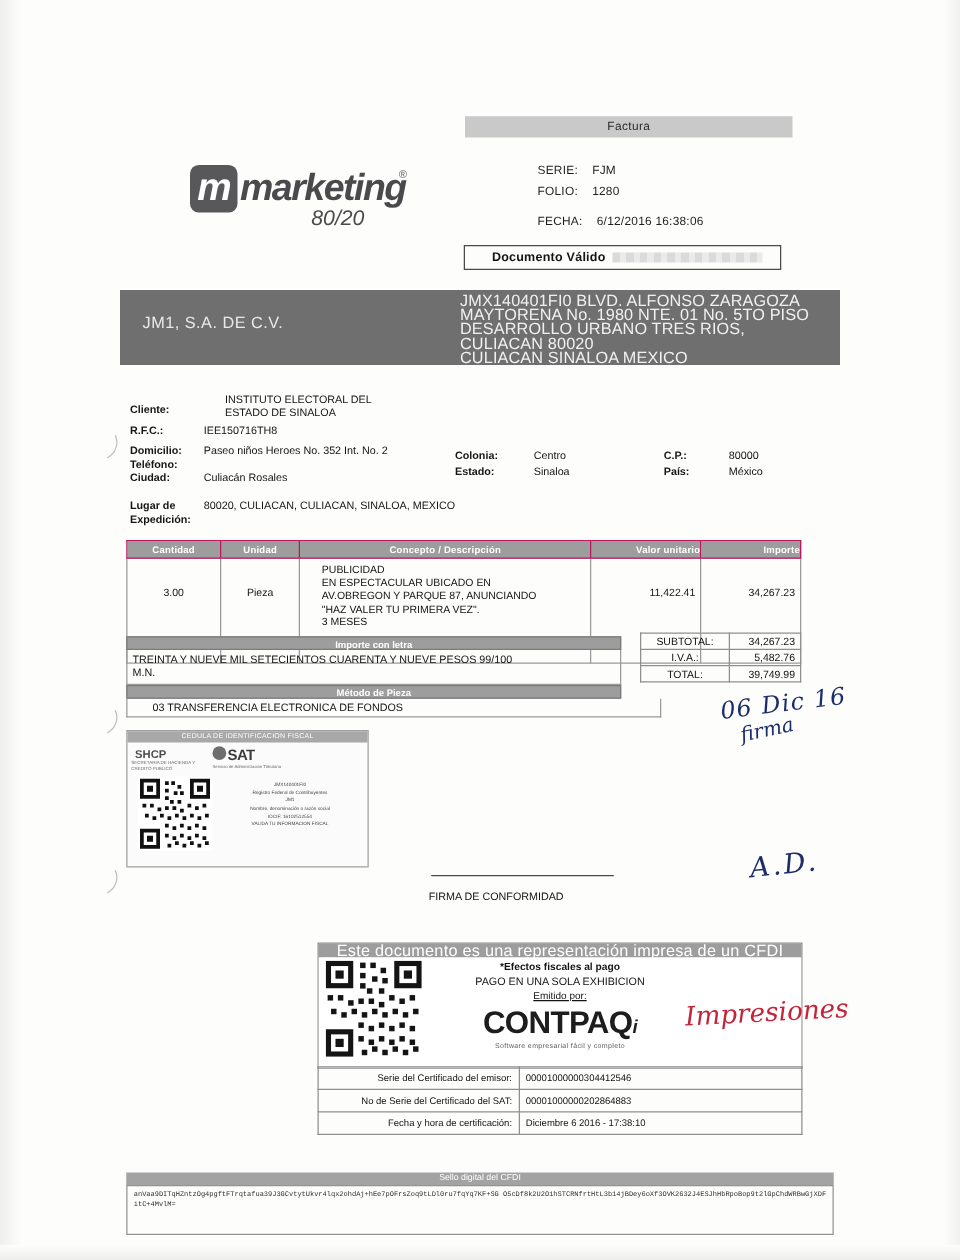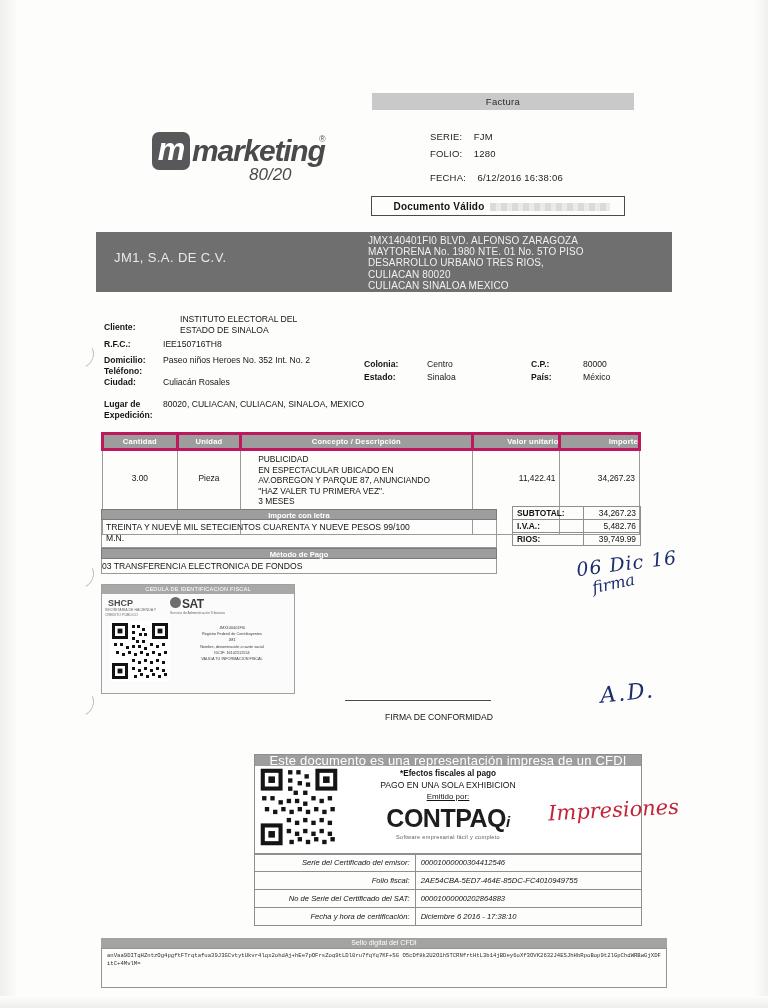--- a/index.html
+++ b/index.html
@@ -135,21 +135,21 @@
   .emisor-name {
     position: absolute;
     left: 18px; top: 18px;
     font-size: 13px;
     letter-spacing: .4px;
     color: #e9e9e9;
   }
   .emisor-addr {
     position: absolute;
     left: 272px; top: 3px;
-    font-size: 10px;
+    font-size: 13px;
     line-height: 11.2px;
     color: #f0f0f0;
     letter-spacing: .1px;
   }
 
   
   .lblcol {
     position: absolute;
     font-size: 8.6px;
     font-weight: bold;
@@ -186,21 +186,21 @@
     left: 101px; top: 432px;
     width: 540px;
     border-collapse: collapse;
     font-size: 8.4px;
   }
   .tbl th {
     background: #9d9d9d;
     color: #ffffff;
     font-size: 7.6px;
     font-weight: bold;
-    border: 3px solid #be185d;
+    border: 1px solid #be185d;
     padding: 2px 0;
     letter-spacing: .2px;
   }
   .tbl td {
     border: 1px solid #9a9a9a;
     padding: 3px 4px;
     vertical-align: top;
     color: #141414;
     height: 58px;
   }
@@ -247,43 +247,43 @@
     font-size: 7.6px;
     font-weight: bold;
     text-align: center;
     line-height: 11px;
     border: 1px solid #7a7a7a;
     box-sizing: border-box;
   }
   .metodo-box {
     position: absolute;
     left: 101px; top: 559px;
-    width: 396px; height: 15px;
+    width: 428px; height: 15px;
     border: 1px solid #9a9a9a;
     border-top: none;
     box-sizing: border-box;
     font-size: 8.6px;
-    padding: 2px 0;
+    padding: 2px 20px;
     color: #141414;
   }
 
   
   .totals {
     position: absolute;
     left: 512px; top: 506px;
     width: 129px;
     border-collapse: collapse;
     font-size: 8.4px;
   }
   .totals td {
     border: 1px solid #8f8f8f;
     padding: 1px 4px;
     color: #121212;
   }
-  .totals .t-lbl { text-align: left; font-weight: bold; width: 62px; }
+  .totals .t-lbl { text-align: center; font-weight: normal; width: 62px; }
   .totals .t-val { text-align: right; }
 
   
   .cedula {
     position: absolute;
     left: 101px; top: 584px;
     width: 192px; height: 108px;
     border: 1px solid #a0a0a0;
     background: #fbfbfb;
   }
@@ -332,21 +332,21 @@
   .firma-line {
     position: absolute;
     left: 345px; top: 700px;
     width: 146px; height: 1px;
     background: #4a4a4a;
   }
   .firma-lbl {
     position: absolute;
     left: 343px; top: 712px;
     width: 150px;
-    text-align: right;
+    text-align: left;
     font-size: 8.6px;
     color: #141414;
   }
 
   
   .cfdi {
     position: absolute;
     left: 254px; top: 754px;
     width: 388px;
     border: 1px solid #8f8f8f;
@@ -392,21 +392,20 @@
   .cfdi-qr {
     position: absolute; left: 258px; top: 766px;
     width: 82px; height: 82px;
   }
   .cert-tbl {
     position: absolute;
     left: 254px; top: 853px;
     width: 388px;
     border-collapse: collapse;
     font-size: 7.6px;
-    font-style: italic;
   }
   .cert-tbl td {
     border: 1px solid #8f8f8f;
     padding: 2px 5px;
     color: #131313;
     height: 13px;
   }
   .cert-lbl { width: 160px; text-align: right; }
   .cert-val { width: 228px; }
 
@@ -587,35 +586,35 @@
         <td class="c-imp num-mid">34,267.23</td>
       </tr>
     </tbody>
   </table>
 
   <div class="letra-band">Importe con letra</div>
   <div class="letra-box">
     <div>TREINTA Y NUEVE MIL SETECIENTOS CUARENTA Y NUEVE PESOS 99/100</div>
     <div>M.N.</div>
   </div>
-  <div class="metodo-band">Método de Pago</div>
+  <div class="metodo-band">Método de Pieza</div>
   <div class="metodo-box">03 TRANSFERENCIA ELECTRONICA DE FONDOS</div>
 
   <table class="totals">
     <tbody>
         <tr>
       <td class="t-lbl">SUBTOTAL:</td>
       <td class="t-val">34,267.23</td>
     </tr>
     <tr>
       <td class="t-lbl">I.V.A.:</td>
       <td class="t-val">5,482.76</td>
     </tr>
     <tr>
-      <td class="t-lbl">RIOS:</td>
+      <td class="t-lbl">TOTAL:</td>
       <td class="t-val">39,749.99</td>
     </tr>
   </tbody>
     </table>
 
   <div class="cedula">
     <div class="cedula-band">CEDULA DE IDENTIFICACION FISCAL</div>
     <div class="shcp">SHCP</div>
     <div class="shcp-sub">SECRETARIA DE HACIENDA Y CREDITO PUBLICO</div>
     <div class="sat-dot"></div>
@@ -766,24 +765,20 @@
     </g>
   </svg>
 
   <table class="cert-tbl">
     <tbody>
         <tr>
       <td class="cert-lbl">Serie del Certificado del emisor:</td>
       <td class="cert-val">00001000000304412546</td>
     </tr>
     <tr>
-      <td class="cert-lbl">Folio fiscal:</td>
-      <td class="cert-val">2AE54CBA-5ED7-464E-85DC-FC4010949755</td>
-    </tr>
-    <tr>
       <td class="cert-lbl">No de Serie del Certificado del SAT:</td>
       <td class="cert-val">00001000000202864883</td>
     </tr>
     <tr>
       <td class="cert-lbl">Fecha y hora de certificación:</td>
       <td class="cert-val">Diciembre 6 2016 - 17:38:10</td>
     </tr>
   </tbody>
     </table>
 

